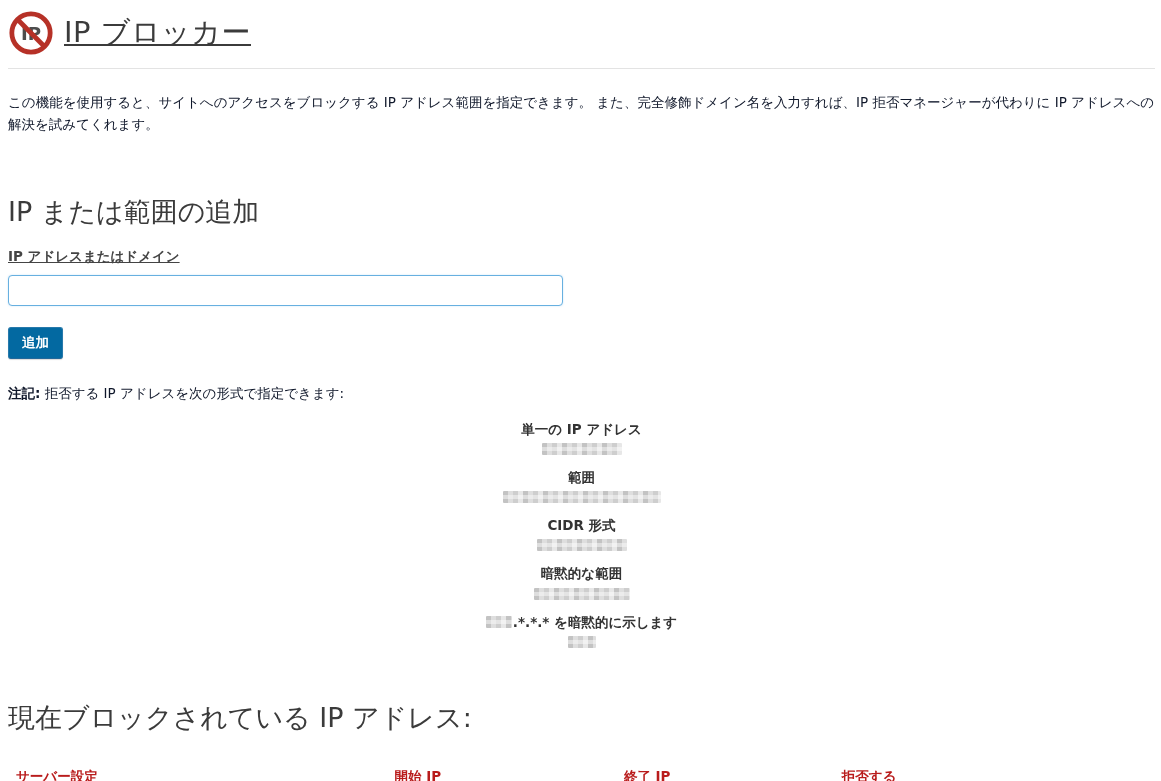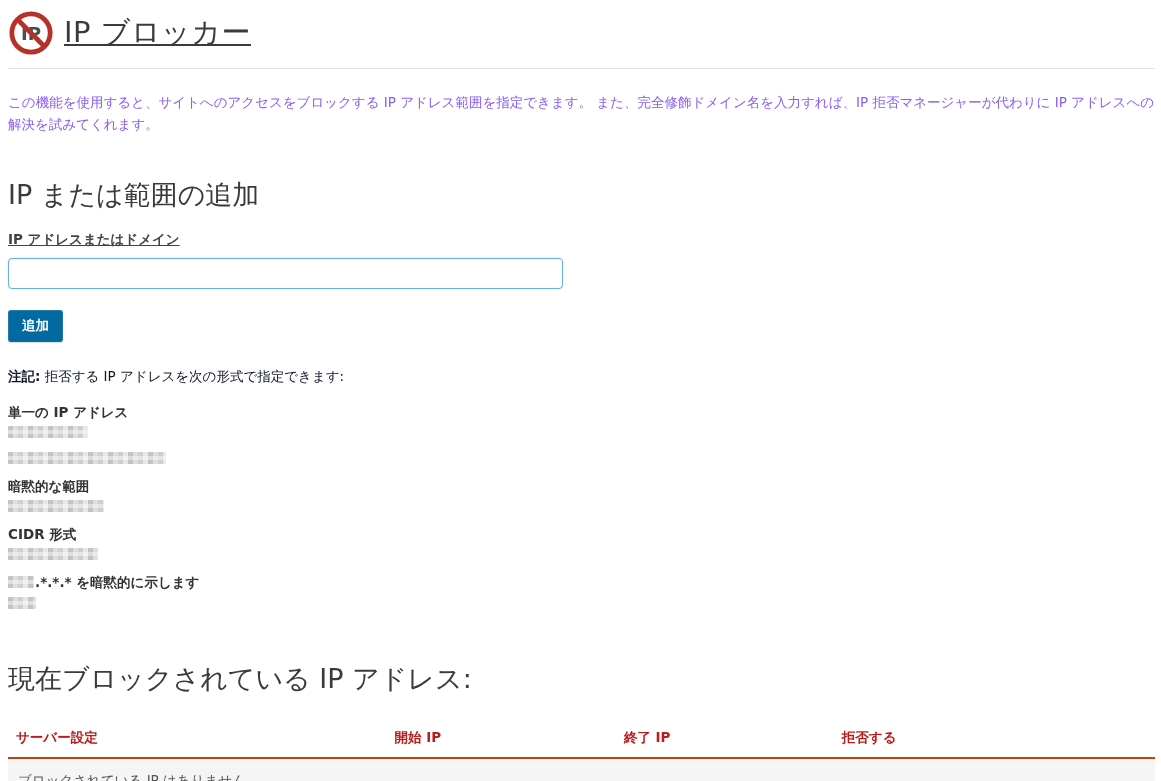--- a/index.html
+++ b/index.html
@@ -27,30 +27,30 @@
     letter-spacing: 0.5px;
     text-decoration: underline;
   }
   .noip-icon { width: 46px; height: 46px; flex: 0 0 auto; }
 
   
   .description {
     margin-top: 22px;
     font-size: 13.5px;
     line-height: 1.65;
-    color: #8b5cf6;
+    color: #0f172a;
     max-width: 1150px;
   }
 
   
   .section-heading {
     font-size: 27px;
     font-weight: 400;
     color: #3b3b3b;
-    margin-top: 41px;
+    margin-top: 58px;
   }
   .form-group { margin-top: 18px; }
   .field-label {
     display: block;
     font-size: 13.5px;
     font-weight: bold;
     color: #444;
     margin-bottom: 9px;
     text-decoration: underline;
   }
@@ -75,21 +75,21 @@
     font-weight: bold;
     padding: 6px 13px;
     border-radius: 3px;
     cursor: pointer;
     box-shadow: 0 1px 1px rgba(0,0,0,0.15);
   }
 
   
   .note { margin-top: 26px; font-size: 13.5px; color: #0f172a; }
   .note b { font-weight: bold; }
-  .format-list { margin-top: 16px; }
+  .format-list { margin-top: 16px; text-align: center; }
   .format-item { margin-bottom: 4px; }
   .format-label {
     font-size: 13.5px;
     font-weight: bold;
     color: #333;
     line-height: 1.5;
     margin-top: 6px;
   }
   .px-mask {
     display: inline-block;
@@ -163,29 +163,30 @@
 </div>
 
 <p class="note"><b>注記:</b><span> 拒否する IP アドレスを次の形式で指定できます:</span></p>
 
 <div class="format-list">
   <div class="format-item">
     <div class="format-label">単一の IP アドレス</div>
     <span class="px-mask w80"></span>
   </div>
   <div class="format-item">
+    <div class="format-label">範囲</div>
     <span class="px-mask w158"></span>
+  </div>
+  <div class="format-item">
+    <div class="format-label">CIDR 形式</div>
+    <span class="px-mask w90"></span>
   </div>
   <div class="format-item">
     <div class="format-label">暗黙的な範囲</div>
     <span class="px-mask w96"></span>
-  </div>
-  <div class="format-item">
-    <div class="format-label">CIDR 形式</div>
-    <span class="px-mask w90"></span>
   </div>
   <div class="format-item">
     <div class="format-label"><span class="px-mask w26 inline-mask"></span><span>.*.*.* を暗黙的に示します</span></div>
     <span class="px-mask w28"></span>
   </div>
 </div>
 
 <h2 class="section-heading blocked-heading">現在ブロックされている IP アドレス:</h2>
 
 <table class="ip-table">

